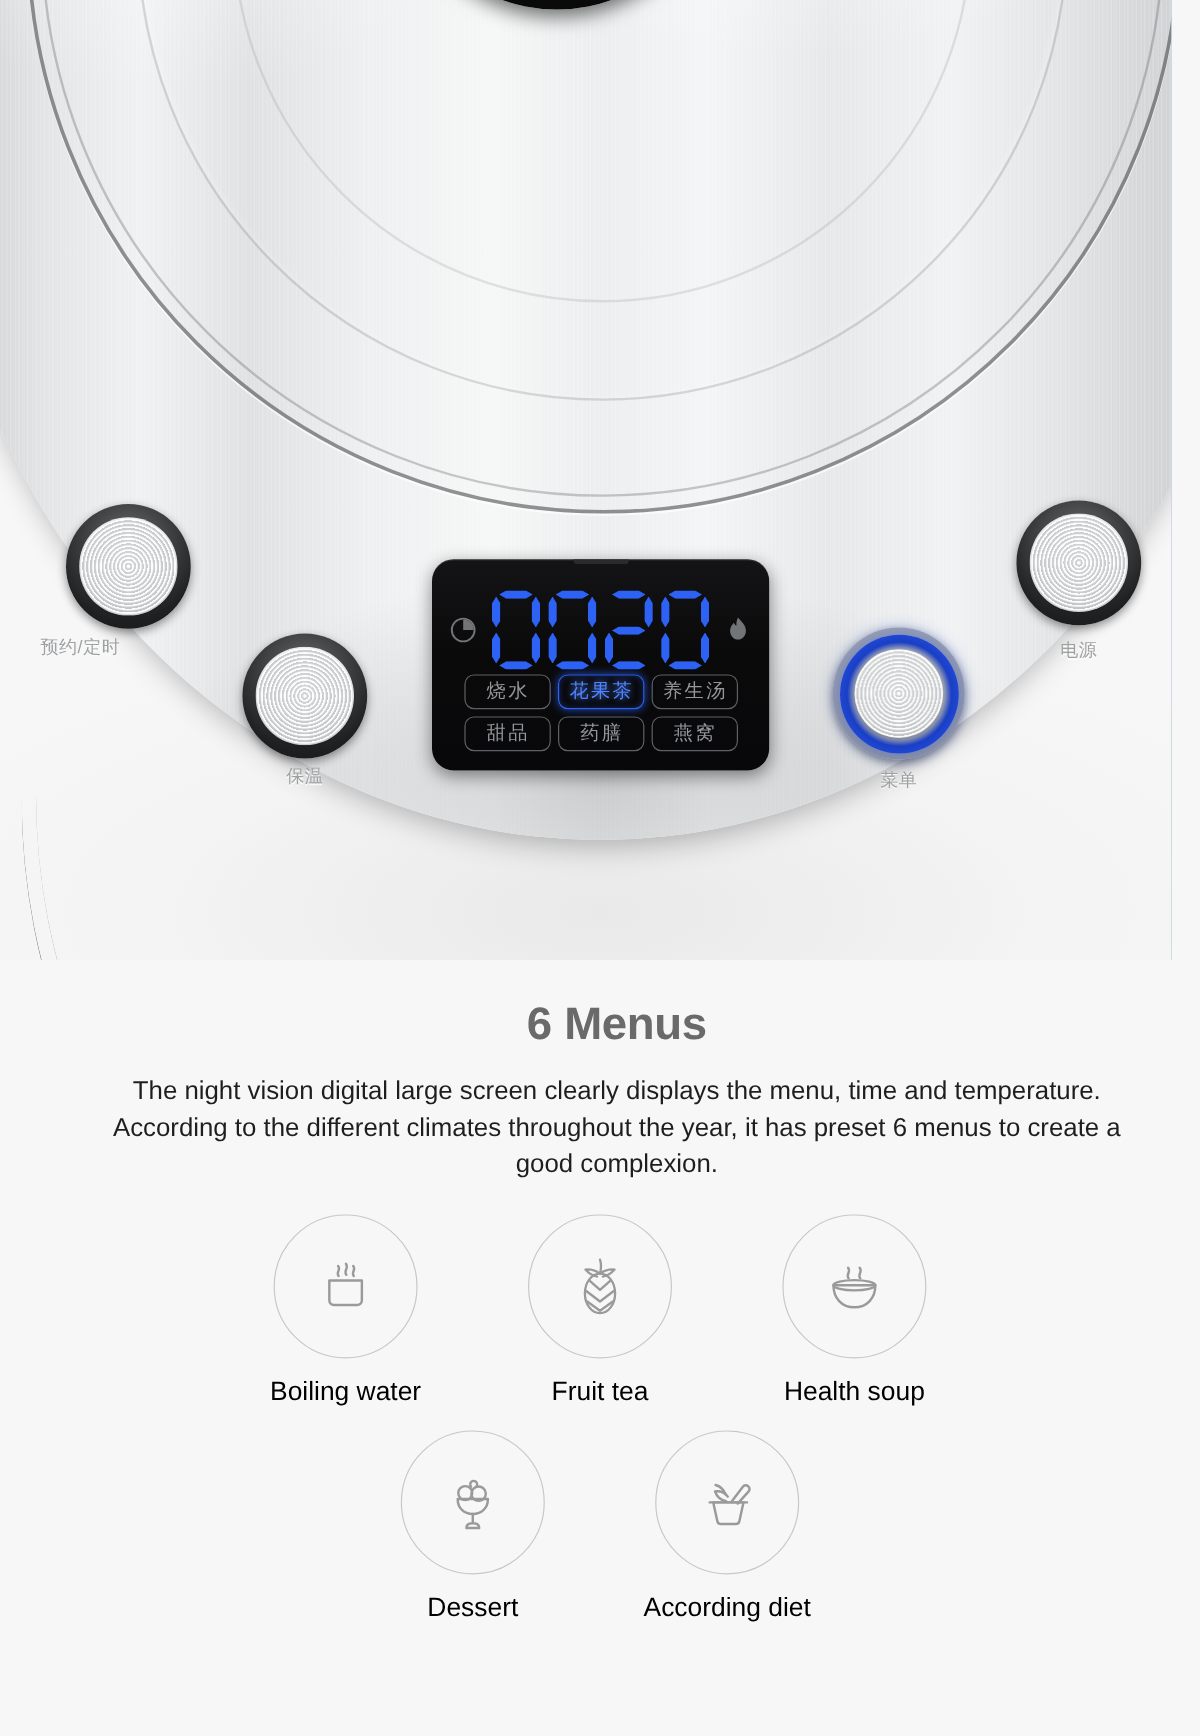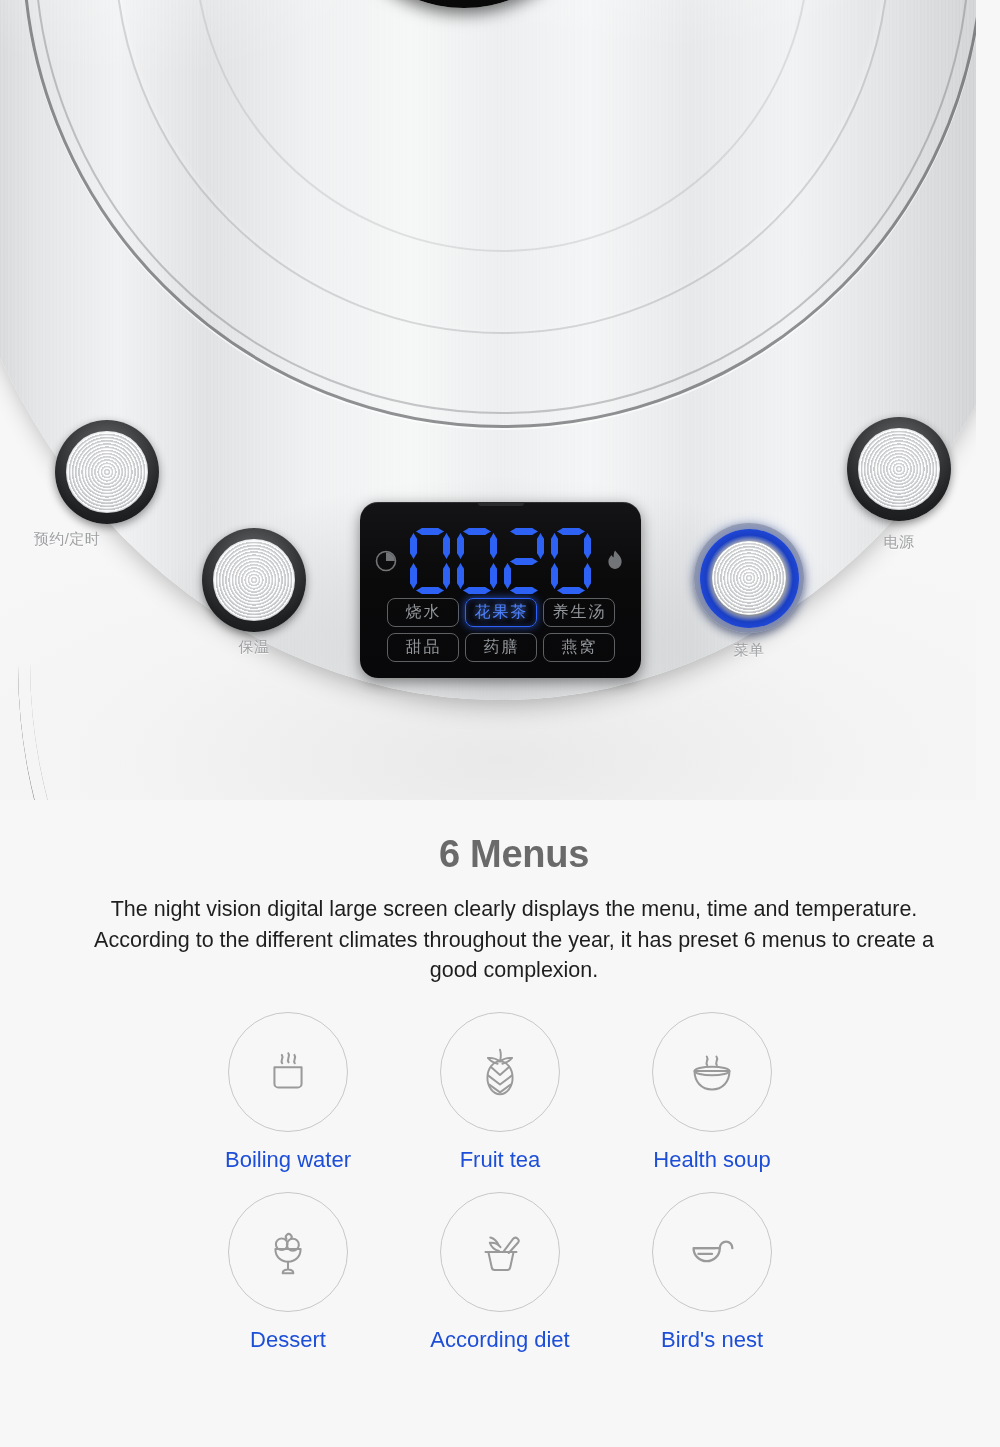--- a/index.html
+++ b/index.html
@@ -207,21 +207,20 @@
 
   
   .lcd {
     position: absolute;
     left: 360px; top: 466px;
     width: 281px; height: 176px;
     border-radius: 18px;
     background: linear-gradient(180deg, #141416 0%, #0a0a0b 45%, #08080a 100%);
     box-shadow: 0 4px 14px rgba(0,0,0,0.45), inset 0 1px 0 rgba(255,255,255,0.12);
     overflow: hidden;
-    margin-top: 36px;
   }
   .lcd-notch {
     position: absolute;
     left: 50%; top: 0; transform: translateX(-50%);
     width: 46px; height: 4px;
     background: #2a2b2d;
     border-radius: 0 0 3px 3px;
   }
   .lcd-top {
     position: absolute;
@@ -354,21 +353,21 @@
     border: 1.4px solid #c8c8c8;
     display: flex;
     align-items: center;
     justify-content: center;
     background: transparent;
   }
   .feat-circle svg { display: block; }
   .feat-label {
     margin-top: 15px;
     font-size: 22px;
-    color: #1d4ed8;
+    color: #000000;
     text-align: left;
     font-family: "Liberation Sans", sans-serif;
     white-space: nowrap;
   }
 </style>
 </head>
 <body>
 
 <div class="product-photo">
   <div class="photo-bg"></div>
@@ -544,24 +543,14 @@
           <svg viewBox="0 0 64 64" width="62" height="62" fill="none" stroke="#9a9a9a" stroke-width="2.1" stroke-linecap="round" stroke-linejoin="round">
             <path d="M20 32h26l-3.5 16a3 3 0 0 1-3 2.5h-13a3 3 0 0 1-3-2.5z"></path>
             <path d="M17 32h32"></path>
             <path d="M36 31l9.5-12.5a3.2 3.2 0 0 1 5 4L41 33"></path>
             <path d="M31 31c-4.5-1-8-4-9.5-8.5 4.5-.5 8.5 1 11 4.5"></path>
             <path d="M22 17c4 1 7 4 8.5 8"></path>
           </svg>
         </div>
         <div class="feat-label">According diet</div>
       </div>
-      <div class="feat-cell">
-        <div class="feat-circle">
-          <svg viewBox="0 0 64 64" width="62" height="62" fill="none" stroke="#9a9a9a" stroke-width="2.4" stroke-linecap="round" stroke-linejoin="round">
-            <path d="M13 28c0 7.5 6 13.5 13.5 13.5S40 35.5 40 28z"></path>
-            <path d="M40 28c0-3.8 3-6.8 6.6-6.8s6.4 3 6.4 6.8"></path>
-            <path d="M15 28h20M18 34h14"></path>
-          </svg>
-        </div>
-        <div class="feat-label">Bird's nest</div>
-      </div>
     </div>
   </div>
 
 </body></html>

